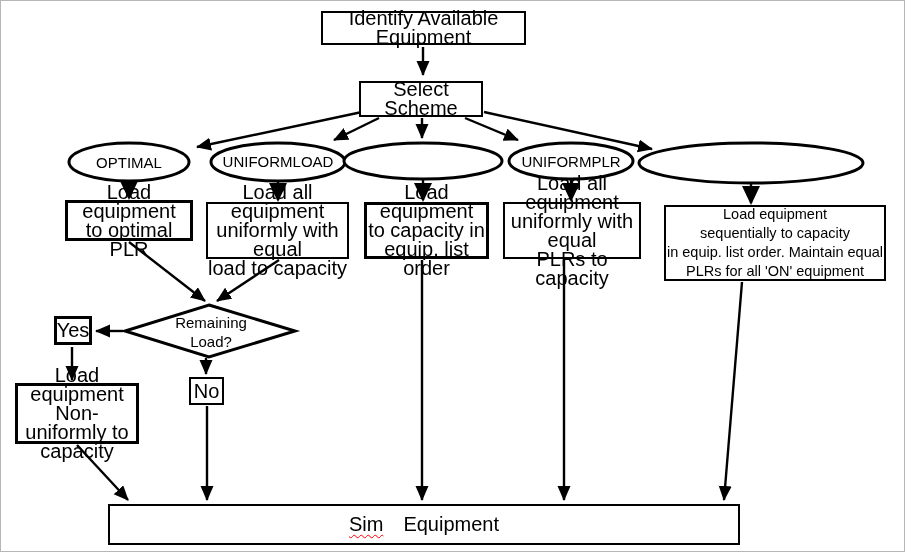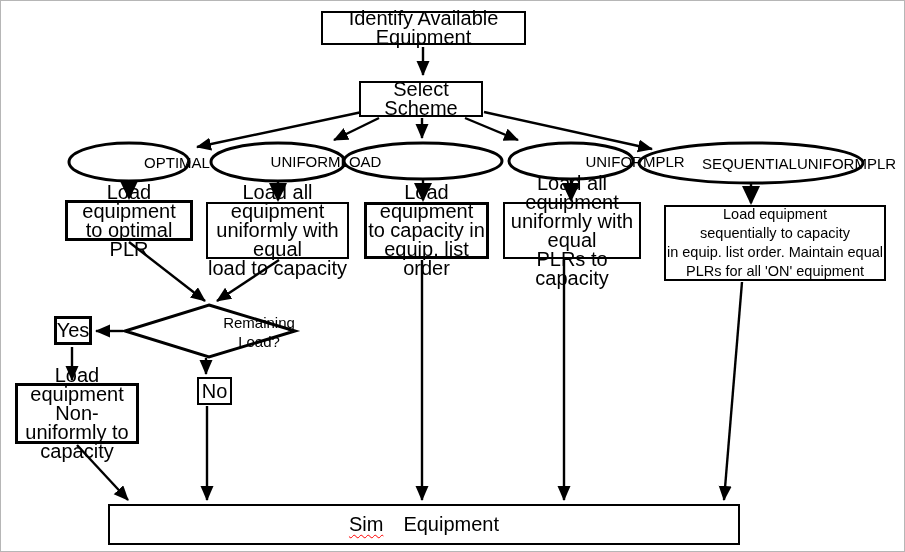--- a/index.html
+++ b/index.html
@@ -25,39 +25,38 @@
     white-space:pre-line;
     z-index:2;
   }
   .thick{border-width:3px;}
   .lbl{
     position:absolute;
     text-align:center;
     font-size:15px;line-height:19px;
     white-space:pre-line;
     z-index:3;
-    padding-left:48px;
   }
   
   #identify-box{left:320px;top:10px;width:205px;height:34px;}
   #select-box{left:358px;top:80px;width:124px;height:36px;}
   #optimal-action{left:64px;top:199px;width:128px;height:41px;}
   #uniformload-action{left:205px;top:201px;width:143px;height:57px;}
   #sequentialload-action{left:363px;top:201px;width:125px;height:57px;}
   #uniformplr-action{left:502px;top:201px;width:138px;height:57px;}
   #sequniformplr-action{left:663px;top:204px;width:222px;height:76px;font-size:14.5px;}
   #yes-box{left:53px;top:315px;width:38px;height:29px;}
-  #no-box{left:196px;top:376px;width:35px;height:28px;}
+  #no-box{left:188px;top:376px;width:35px;height:28px;}
   #nonuniform-box{left:14px;top:382px;width:124px;height:61px;}
   #sim-box{left:107px;top:503px;width:632px;height:41px;}
   
   #optimal-label{left:68px;top:152px;width:120px;}
   #uniformload-label{left:210px;top:151px;width:134px;}
   #sequentialload-label{left:343px;top:151px;width:158px;}
-  #uniformplr-label{left:508px;top:151px;width:124px;margin-left:16px;}
+  #uniformplr-label{left:508px;top:151px;width:124px;}
   #sequniformplr-label{left:638px;top:153px;width:224px;}
   #decision-label{left:140px;top:312px;width:140px;}
   .squiggle{
     text-decoration-line:underline;
     text-decoration-style:wavy;
     text-decoration-color:#ff0000;
     text-decoration-thickness:1px;
     text-underline-offset:3px;
   }
   .sim-rest{margin-left:20px;}
@@ -169,17 +168,16 @@
   </div>
 
   <div class="node" id="sim-box">
     <span class="squiggle">Sim</span>
     <span class="sim-rest">Equipment</span>
   </div>
 
   <div class="lbl" id="optimal-label">OPTIMAL</div>
   <div class="lbl" id="uniformload-label">UNIFORMLOAD</div>
   <div class="lbl" id="uniformplr-label">UNIFORMPLR</div>
-  <div class="lbl" id="sequniformplr-label">SEQUENTIALUNIFORMPLR</div>
   <div class="lbl" id="decision-label">Remaining
 Load?</div>
 
 </div>
 
 </body></html>

